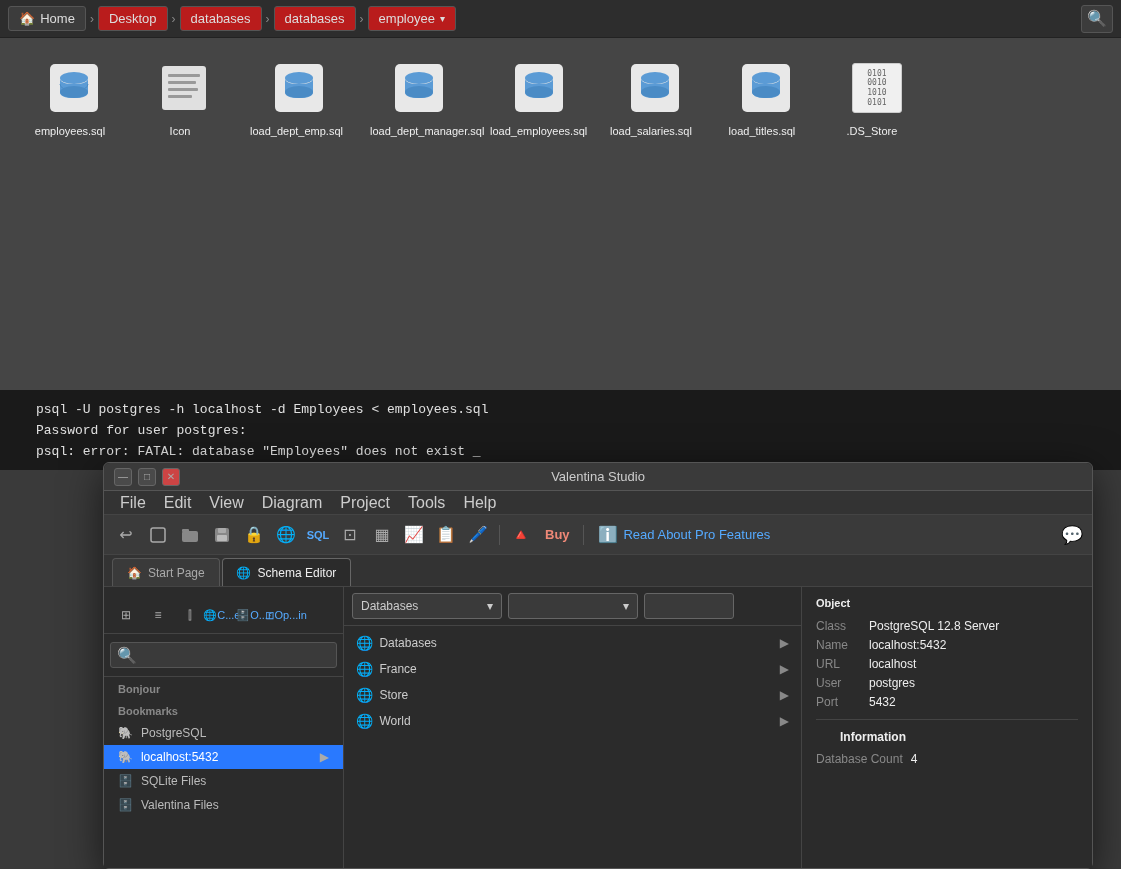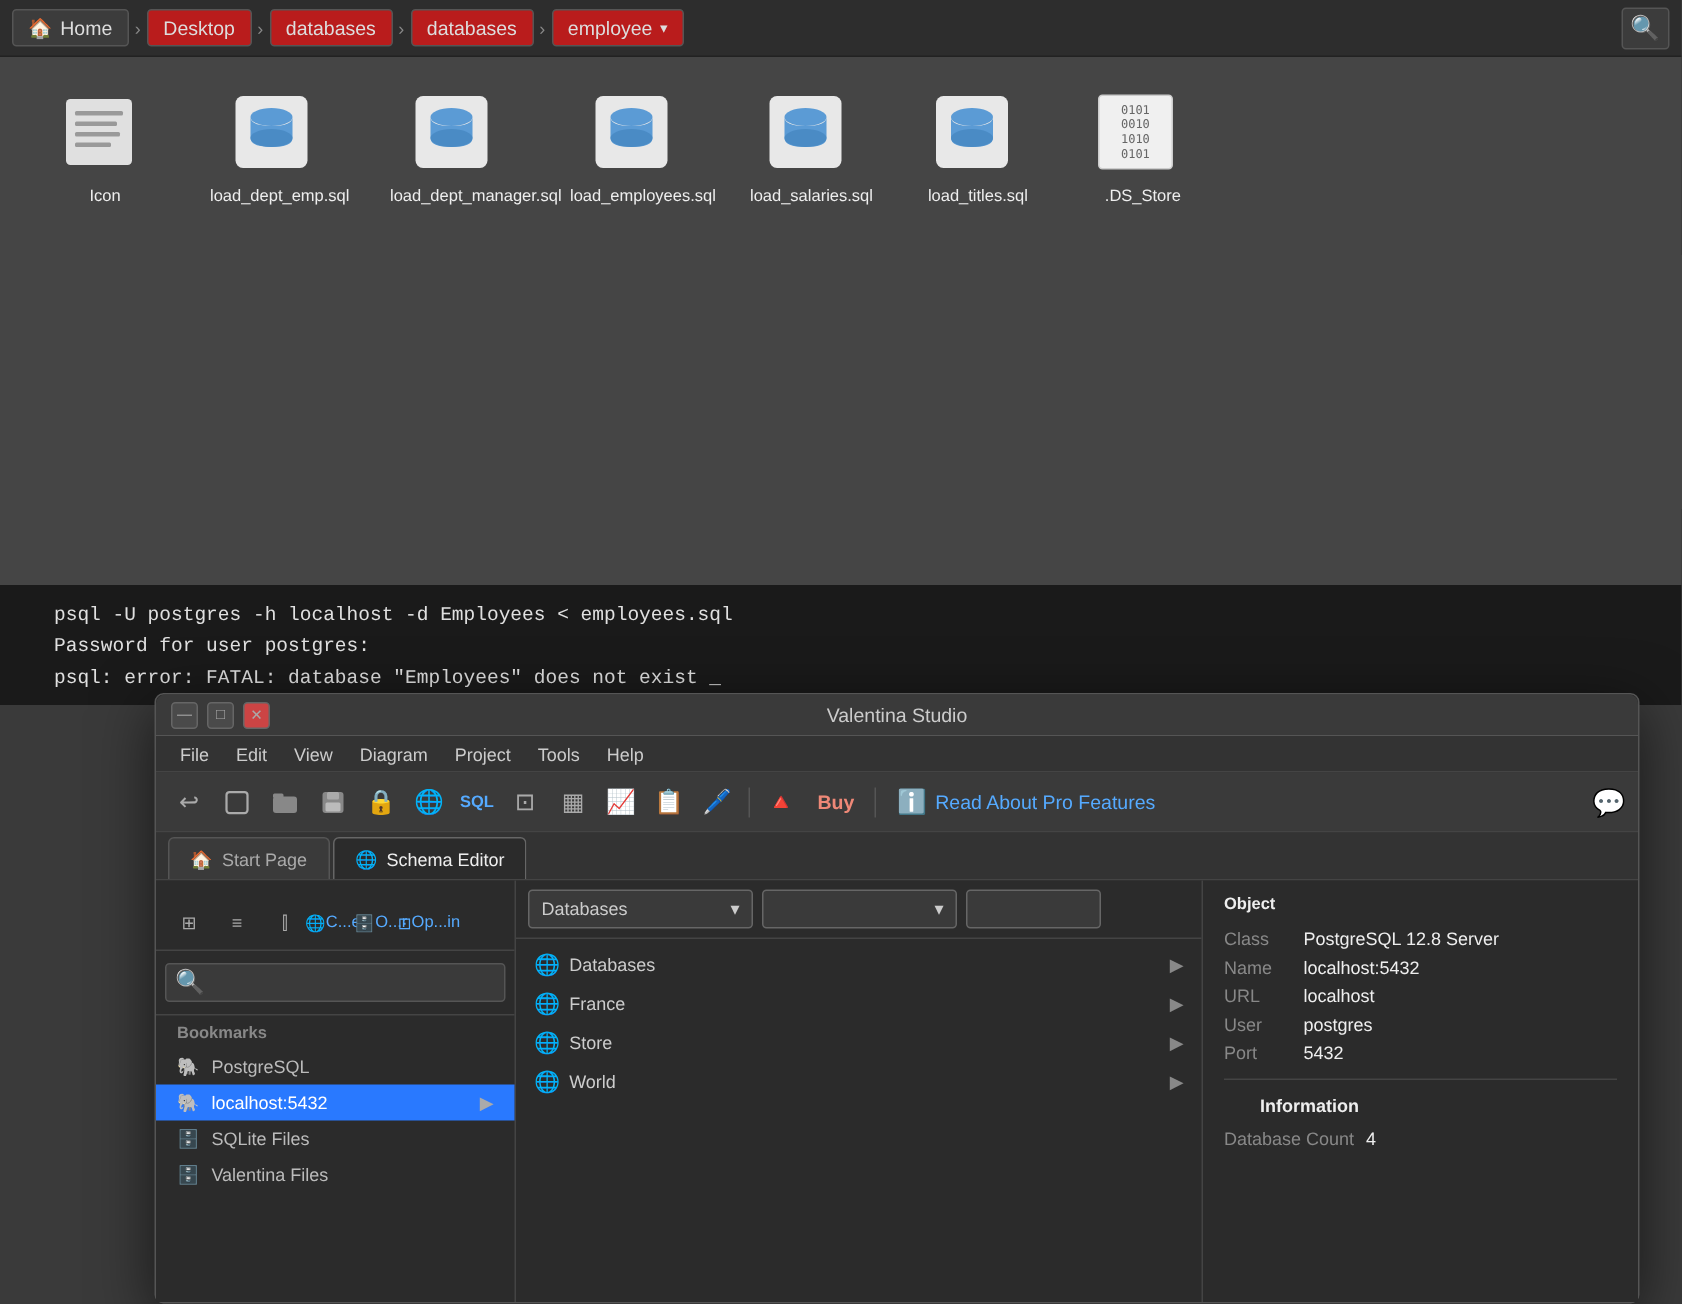--- a/index.html
+++ b/index.html
@@ -29,21 +29,21 @@
     
     #file-grid {
       flex: 1; background: #454545; display: flex; align-items: flex-start;
       padding: 20px 30px; gap: 30px; flex-wrap: wrap;
     }
     .file-item {
       display: flex; flex-direction: column; align-items: center;
       gap: 6px; cursor: pointer; min-width: 80px;
     }
     .file-icon {
-      width: 60px; height: 60px; display: flex; align-items: center; justify-content: flex-start;
+      width: 60px; height: 60px; display: flex; align-items: center; justify-content: flex-end;
     }
     .file-icon svg { width: 52px; height: 52px; }
     .file-label {
       color: #eee; font-size: 11px; text-align: center; max-width: 90px;
       line-height: 1.3;
     }
 
     
     #terminal { height: 80px; background: #1a1a1a; padding: 10px 36px; overflow: hidden; }
     .terminal-line { color: #e0e0e0; font-family: 'Courier New', monospace; font-size: 13px; line-height: 1.6; }
@@ -69,21 +69,21 @@
       background: #4a4a4a; display: flex; align-items: center; justify-content: center;
       cursor: pointer; color: #aaa; font-size: 10px;
     }
 
     
     #menu-bar {
       height: 24px; background: #333; border-bottom: 1px solid #444;
       display: flex; align-items: center; padding: 0 8px; gap: 2px;
     }
     .menu-item {
-      color: #ccc; font-size: 12px; padding: 2px 8px; cursor: pointer; border-radius: 3px;
+      color: #ccc; font-size: 16px; padding: 2px 8px; cursor: pointer; border-radius: 3px;
     }
 
     
     #toolbar {
       height: 40px; background: #3a3a3a; border-bottom: 1px solid #444;
       display: flex; align-items: center; padding: 0 8px; gap: 4px;
     }
     .toolbar-btn {
       width: 28px; height: 28px; display: flex; align-items: center; justify-content: center;
       cursor: pointer; border-radius: 3px; color: #aaa; font-size: 16px;
@@ -230,20 +230,32 @@
       <span>employee</span>
       <span style="font-size:10px;">▾</span>
     </div>
     <div class="breadcrumb-search">
       <span>🔍</span>
     </div>
   </div>
 
   <div id="file-grid">
 
+    <div class="file-item">
+      <div class="file-icon">
+        <svg viewBox="0 0 52 52" xmlns="http://www.w3.org/2000/svg">
+          <rect x="2" y="2" width="48" height="48" rx="5" fill="#e8e8e8"></rect>
+          <ellipse cx="26" cy="16" rx="14" ry="6" fill="#5b9bd5"></ellipse>
+          <path d="M12 16 Q12 22 26 22 Q40 22 40 16 L40 30 Q40 36 26 36 Q12 36 12 30 Z" fill="#5b9bd5"></path>
+          <ellipse cx="26" cy="30" rx="14" ry="6" fill="#4a8bc5"></ellipse>
+          <path d="M12 22 Q12 28 26 28 Q40 28 40 22" fill="none" stroke="#4a8bc5" stroke-width="1"></path>
+        </svg>
+      </div>
+      <span class="file-label">employees.sql</span>
+    </div>
 
     <div class="file-item">
       <div class="file-icon">
         <svg viewBox="0 0 52 52" xmlns="http://www.w3.org/2000/svg">
           <rect x="4" y="4" width="44" height="44" rx="3" fill="#e0e0e0"></rect>
           <rect x="10" y="12" width="32" height="3" rx="1" fill="#999"></rect>
           <rect x="10" y="19" width="28" height="3" rx="1" fill="#999"></rect>
           <rect x="10" y="26" width="30" height="3" rx="1" fill="#999"></rect>
           <rect x="10" y="33" width="24" height="3" rx="1" fill="#999"></rect>
         </svg>
@@ -421,20 +433,21 @@
         </div>
       </div>
 
       <div style="padding: 8px 6px; border-bottom: 1px solid #444;">
         <div class="search-bar">
           <span style="color:#888;">🔍</span>
           <input type="text" style="">
         </div>
       </div>
 
+      <div class="sidebar-section-label">Bonjour</div>
 
       <div class="sidebar-section-label">Bookmarks</div>
       <div class="sidebar-item">
         <span style="color:#5af;">🐘</span>
         <span>PostgreSQL</span>
       </div>
 
       <div class="sidebar-item active">
         <span>🐘</span>
         <span>localhost:5432</span>

